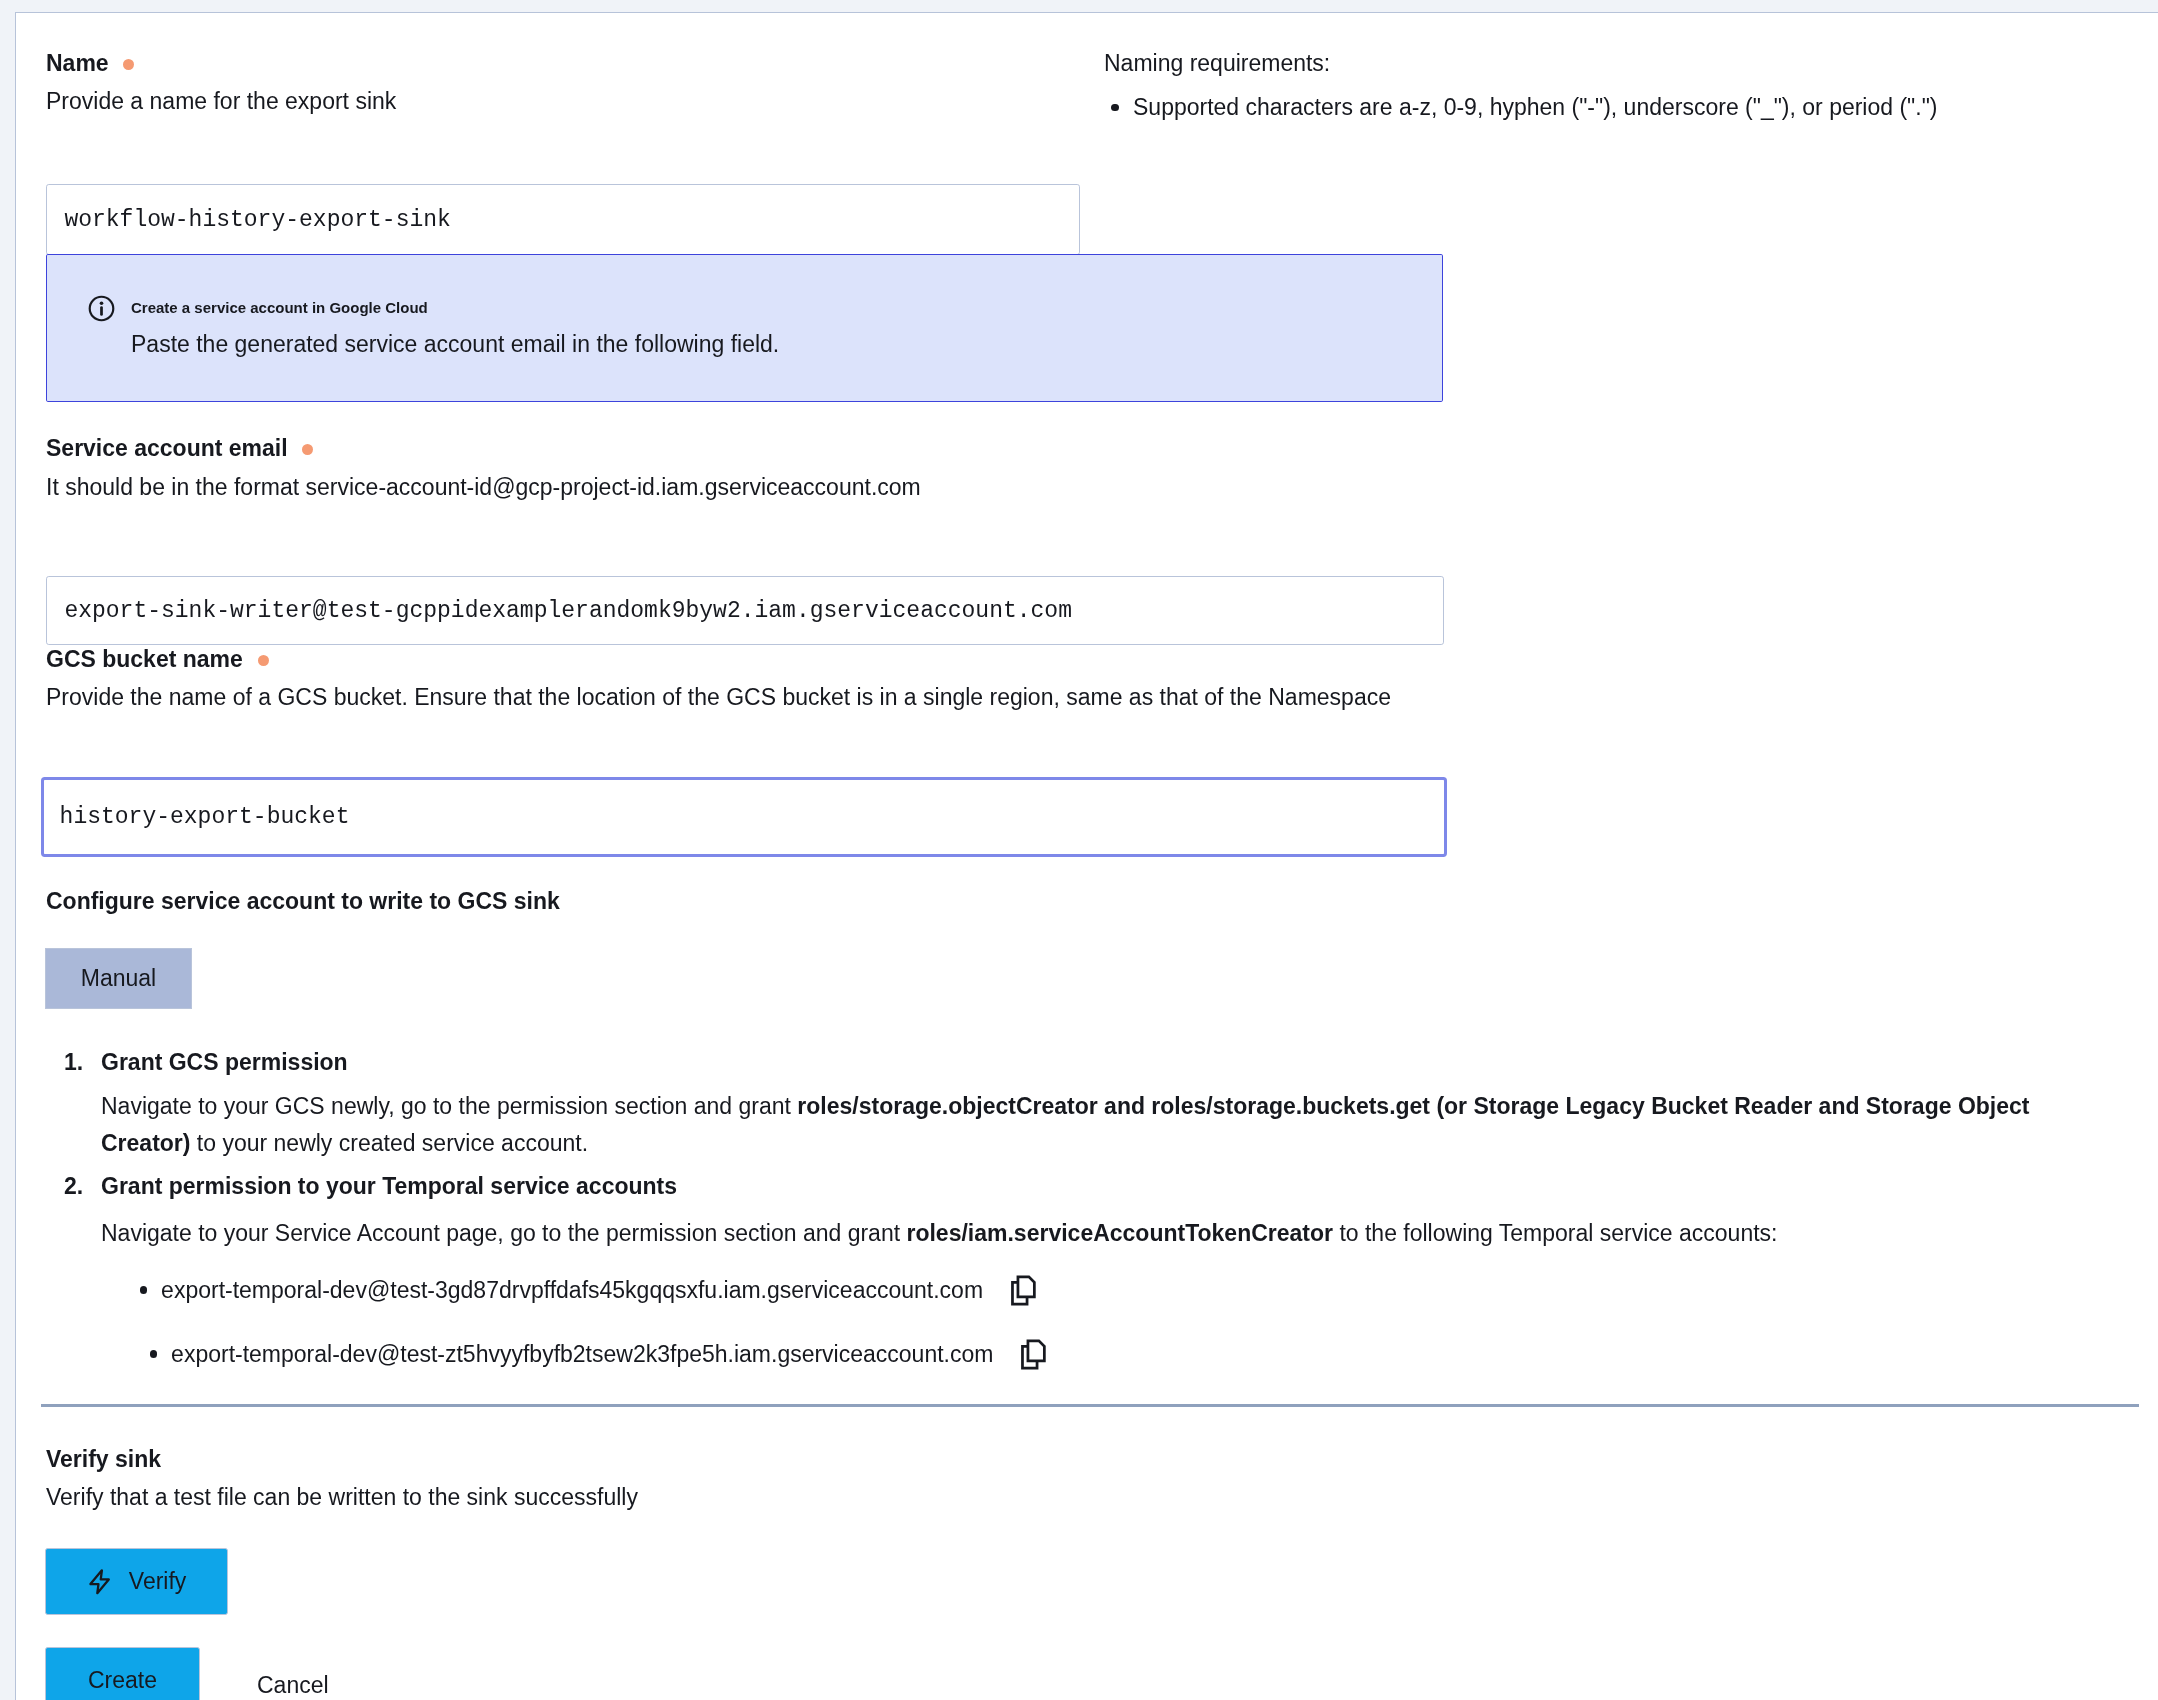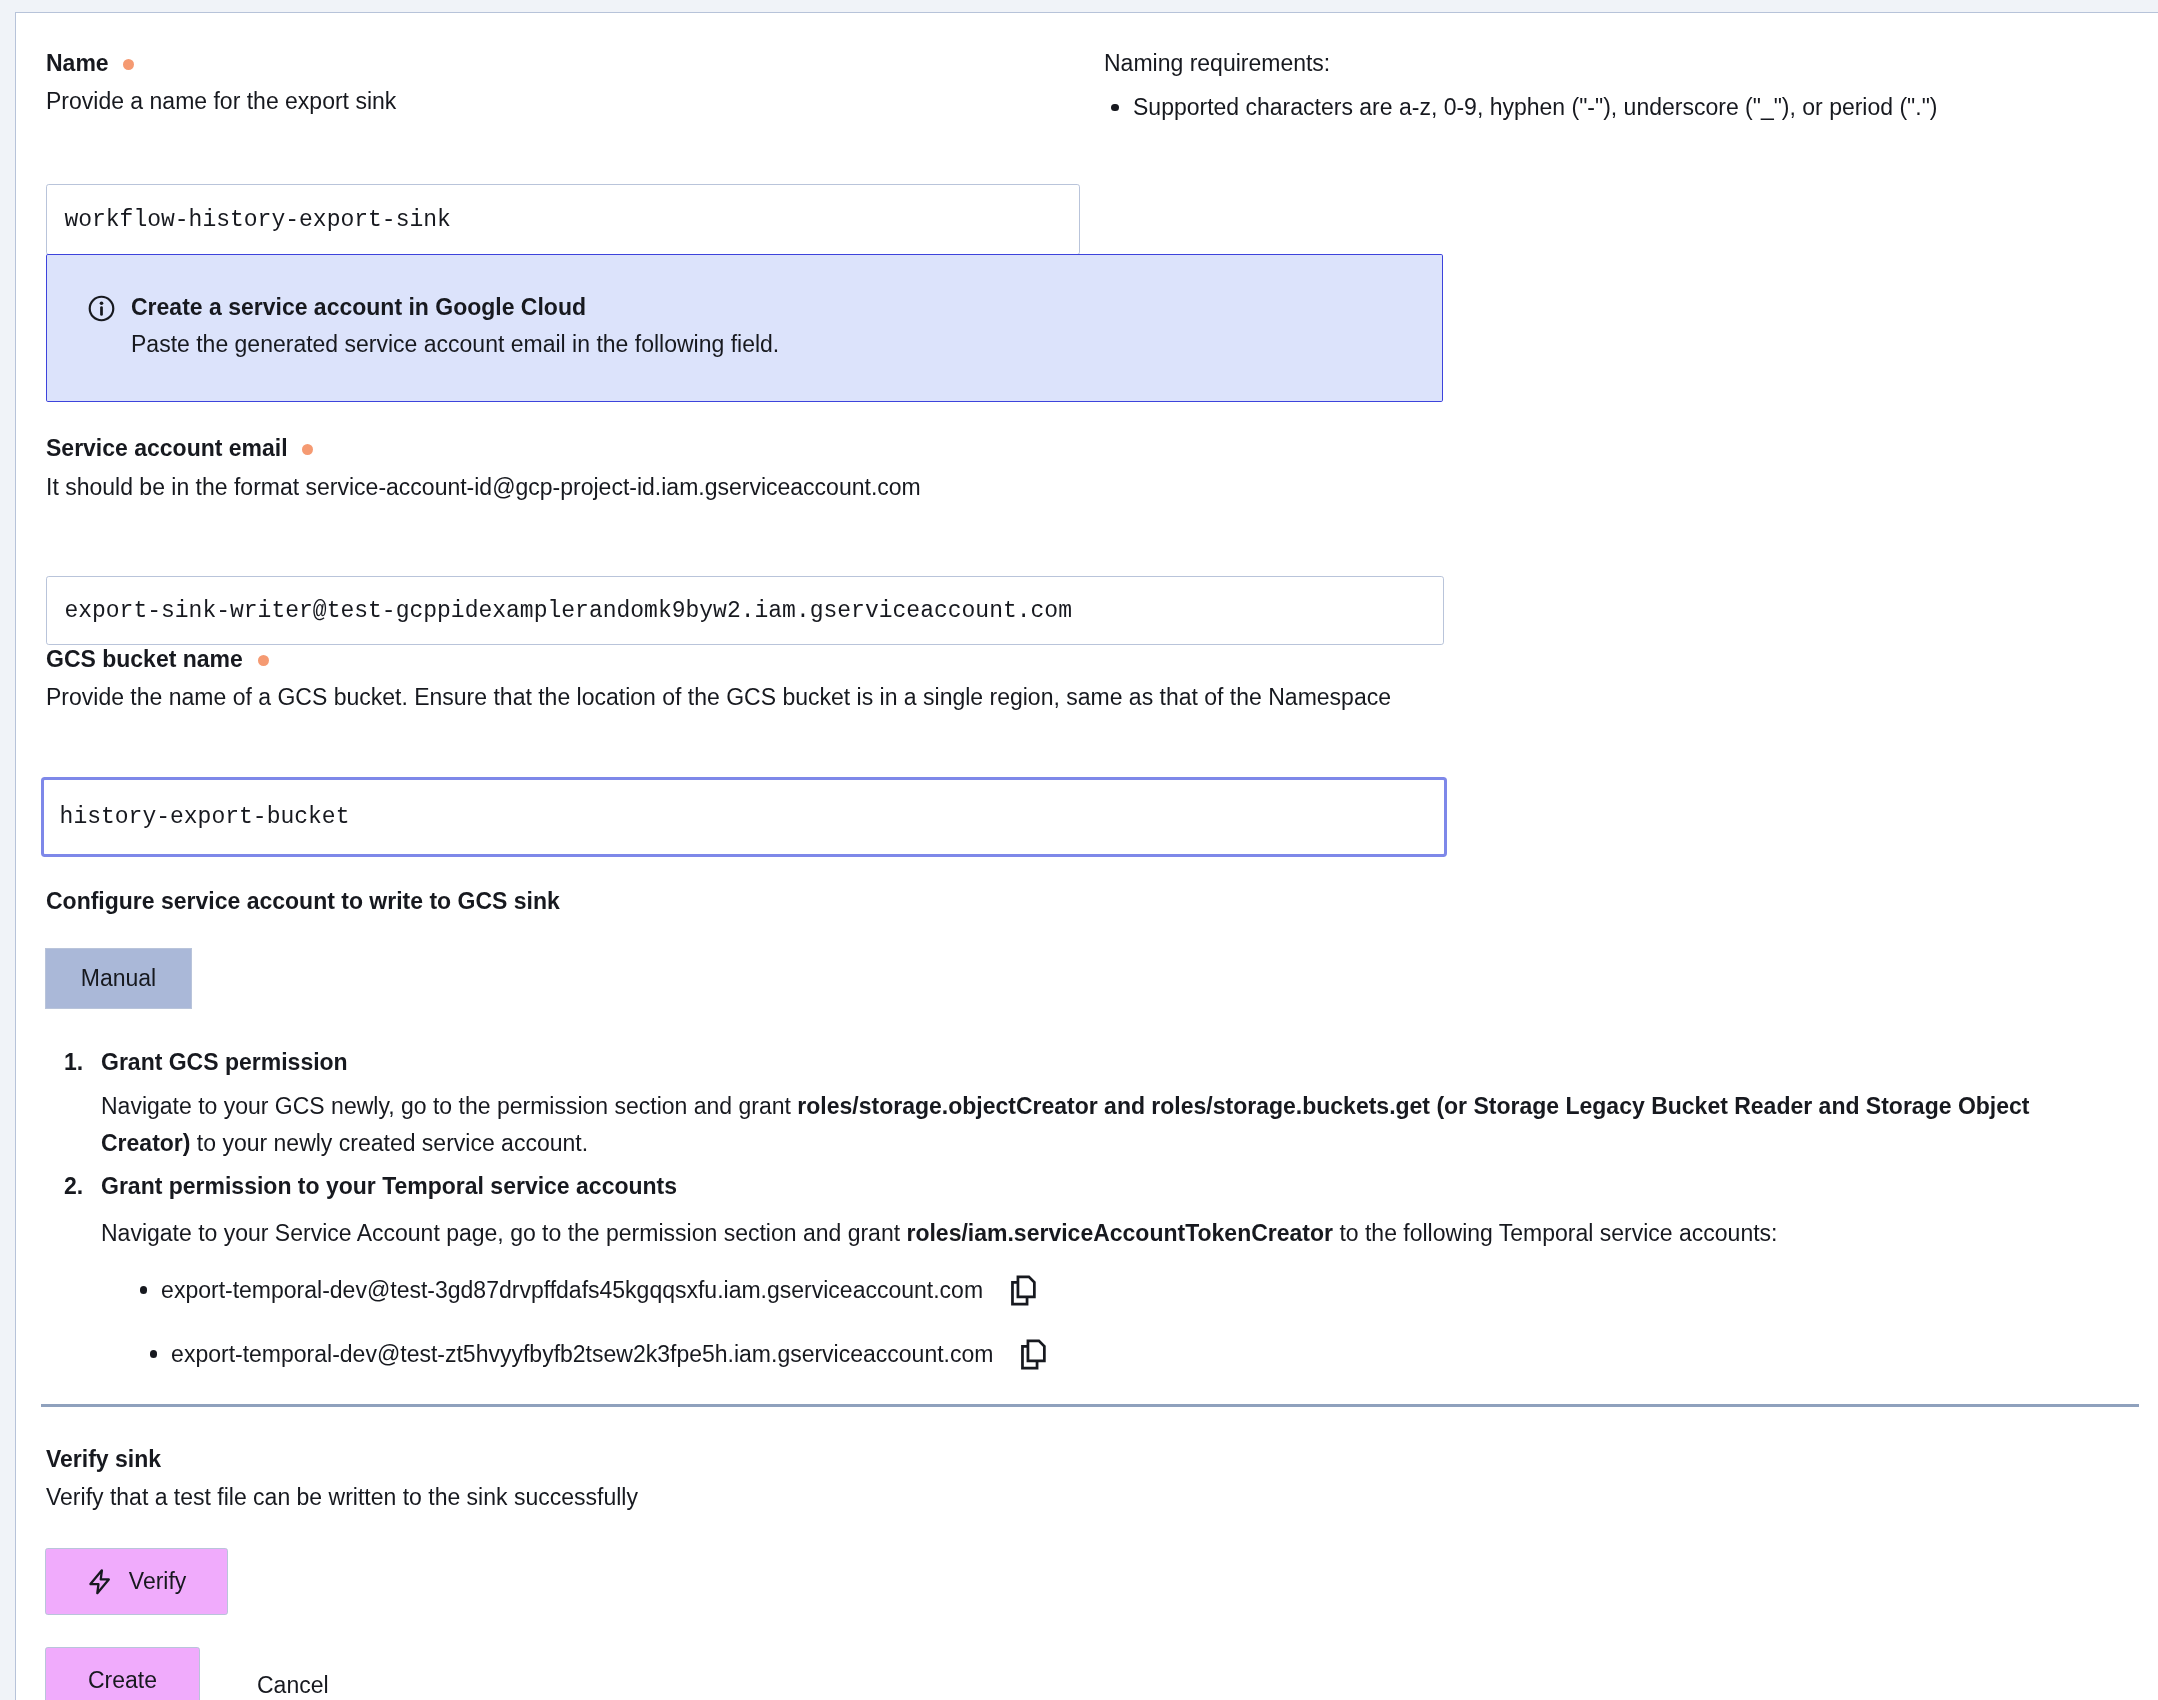--- a/index.html
+++ b/index.html
@@ -36,21 +36,21 @@
     font-family:Liberation Mono, monospace;font-size:23px;
     padding:0 17.4px;outline:none;width:100%;height:100%;margin-top:37px;
   }
   .tinput.focused{
     border:3.7px solid #7e88e9;border-radius:3.7px;padding:0 15.6px;
   }
   .infobox{
     box-sizing:border-box;
     background:#dce3fb;border:1.8px solid #3d43dc;border-radius:1.8px;
   }
-  .infobox .ib-title{font-weight:700;font-size:23px;line-height:31px;}
+  .infobox .ib-title{font-weight:700;font-size:15px;line-height:31px;}
   .infobox .ib-body{font-size:23px;line-height:31px;}
   .req-list{list-style:none;margin:0;padding:0;}
   .req-list li{
     position:relative;padding-left:29px;
     font-size:23px;line-height:31px;margin-bottom:13px;
   }
   .req-list li::before{
     content:"";position:absolute;left:7.3px;top:12px;
     width:7.3px;height:7.3px;border-radius:50%;background:#17191f;
   }
@@ -73,21 +73,21 @@
     width:7.3px;height:7.3px;border-radius:50%;background:#17191f;
     flex:0 0 auto;margin-right:13.8px;
   }
   .acct-row .email{font-size:23px;white-space:nowrap;}
   .copy-btn{
     background:none;border:none;padding:0;margin-left:24px;
     cursor:pointer;display:flex;align-items:center;color:#17191f;
   }
   .divider{background:#8fa1bd;height:2.8px;}
   .btn{
-    box-sizing:border-box;background:#f0abfc;
+    box-sizing:border-box;background:#0ea5e9;
     border:1.8px solid #b9c4da;border-radius:2.8px;
     display:flex;align-items:center;justify-content:center;
     font-family:inherit;font-size:23px;color:#17191f;
     cursor:pointer;gap:14.7px;
   }
   .text-btn{
     background:none;border:none;padding:0;
     font-family:inherit;font-size:23px;color:#17191f;cursor:pointer;
     line-height:37px;
   }

